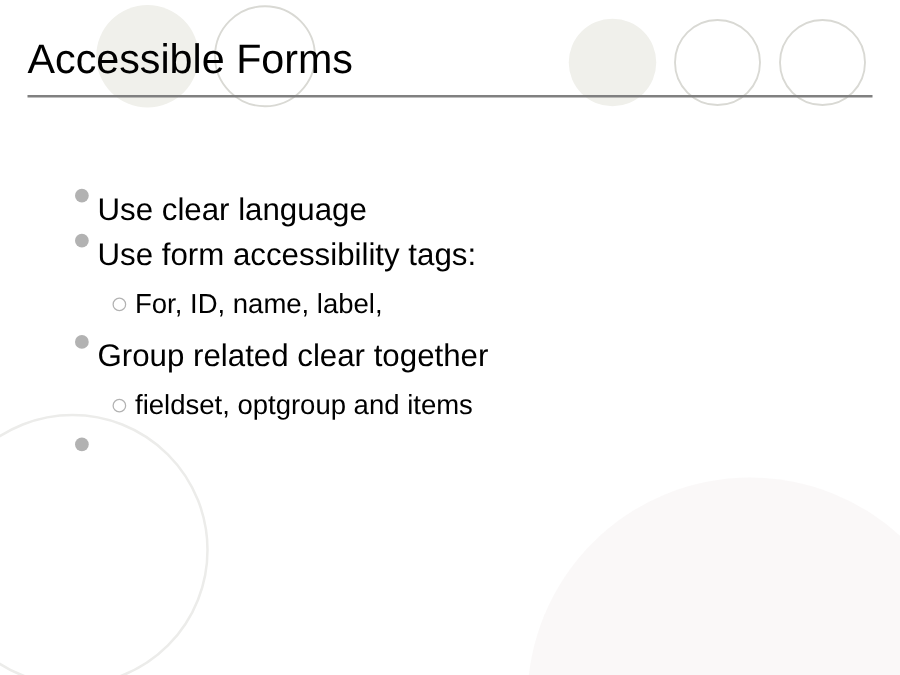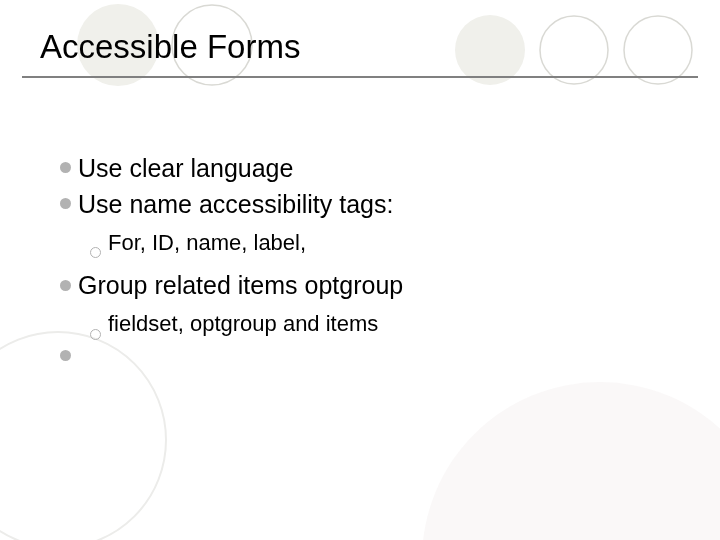--- a/index.html
+++ b/index.html
@@ -12,21 +12,21 @@
     }
     .bg-circles {
       position: absolute;
       inset: 0;
       z-index: 0;
     }
     .bg-circles svg { position: absolute; }
     .title {
       position: absolute;
       top: 28px;
-      left: 40px;
+      left: 22px;
       font-size: 33px;
       font-weight: 400;
       color: #000;
       z-index: 2;
     }
     .underline {
       position: absolute;
       left: 22px;
       top: 76px;
       width: 676px;
@@ -38,26 +38,26 @@
       position: absolute;
       top: 152px;
       left: 60px;
       z-index: 2;
       font-size: 25px;
       line-height: 1.35;
       color: #000;
     }
     .l1 {
       display: flex;
-      align-items: center;
+      align-items: flex-start;
       margin-bottom: 2px;
     }
     .l2 {
       display: flex;
-      align-items: flex-end;
+      align-items: center;
       margin-left: 30px;
       margin-top: 6px;
       margin-bottom: 12px;
       font-size: 22px;
     }
     .bullet-solid {
       display: inline-block;
       width: 11px;
       height: 11px;
       border-radius: 50%;
@@ -109,29 +109,29 @@
 <div class="title">Accessible Forms</div>
 <div class="underline"></div>
 
 <div class="content">
   <div class="l1">
     <span class="bullet-solid"></span>
     <span>Use clear language</span>
   </div>
   <div class="l1">
     <span class="bullet-solid"></span>
-    <span>Use name accessibility tags:</span>
+    <span>Use form accessibility tags:</span>
   </div>
   <div class="l2">
     <span class="bullet-hollow"></span>
     <span>For, ID, name, label,</span>
   </div>
   <div class="l1">
     <span class="bullet-solid"></span>
-    <span>Group related items optgroup</span>
+    <span>Group related clear together</span>
   </div>
   <div class="l2">
     <span class="bullet-hollow"></span>
     <span>fieldset, optgroup and items</span>
   </div>
   <div class="l1">
     <span class="bullet-solid"></span>
   </div>
 </div>
 

